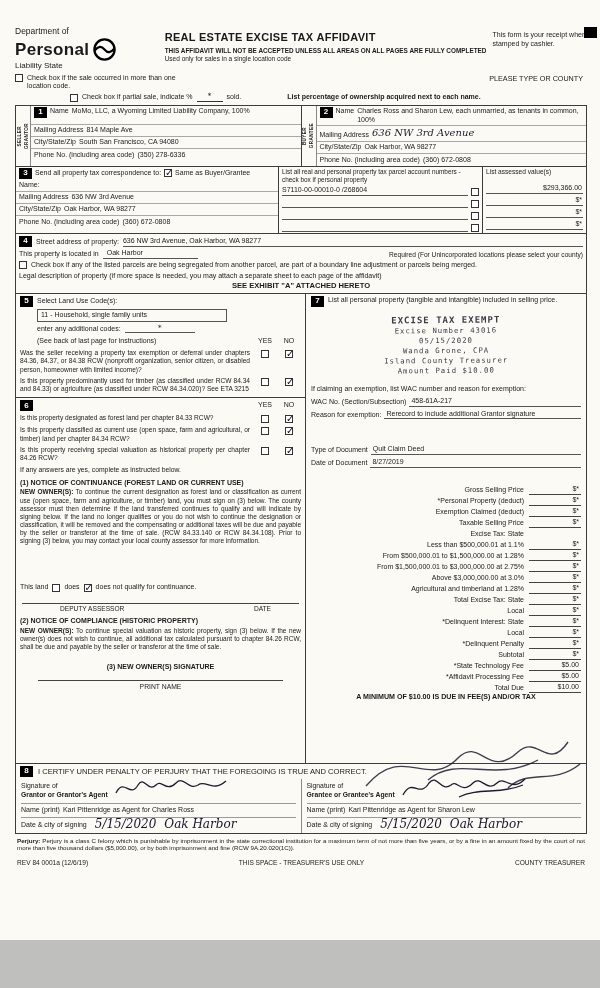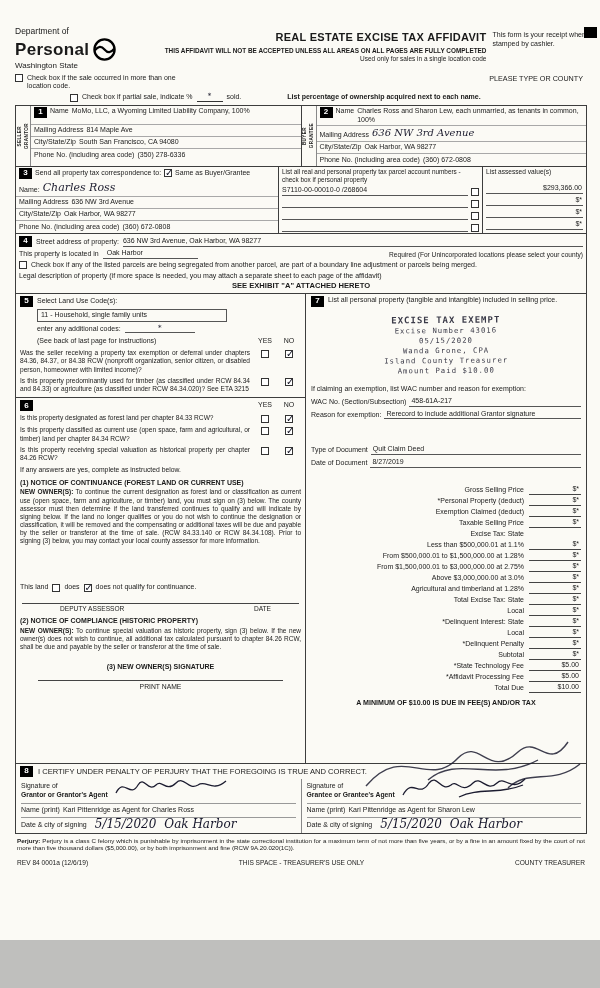--- a/index.html
+++ b/index.html
@@ -13,21 +13,21 @@
 .ul{border-bottom:1px solid #555;min-height:8px}
 .hand{font-family:"DejaVu Serif",serif;font-style:italic;color:#1c1c2e}
 .hand-lg{font-family:"DejaVu Serif",serif;font-style:italic;color:#15152a;font-size:12px;line-height:.9}
 
 .header{display:flex;gap:6px}
 .logoblk{width:152px}
 .dept-small{font-size:8.5px}
 .revrow{display:flex;align-items:center;gap:3px}
 .revname{font-size:17px;font-weight:bold;letter-spacing:.3px}
 .deptsub{font-size:8px;margin-top:-1px}
-.titleblk{flex:1;text-align:right}
+.titleblk{flex:1;text-align:left}
 .ftitle{font-size:11px;font-weight:bold;margin-top:5px;letter-spacing:.3px}
 .fchap{font-size:7.5px;margin-top:1px}
 .fwarn{font-size:6.4px;font-weight:bold;margin-top:2px;white-space:nowrap}
 .fsingle{font-size:6.5px}
 .receipt{width:100px;padding-top:5px;font-size:7px}
 .cornermark{position:absolute;right:3px;top:27px;width:13px;height:11px;background:#000}
 
 .chkrow1{display:flex;align-items:flex-start;gap:4px;margin-top:3px}
 .chk-text1{width:168px}
 .typeprint{margin-left:auto;font-size:7.2px;padding-right:4px}
@@ -98,21 +98,21 @@
 .stamp div{font-size:7.3px;line-height:1.35}
 .exnote{margin-top:8px}
 .fieldline{display:flex;gap:3px;align-items:flex-end;margin-top:3px}
 .fieldline .ul{flex:1;padding-left:2px}
 .gap1{margin-top:26px}
 .money{margin-top:16px}
 .mrow{display:flex;align-items:flex-end;justify-content:flex-end;gap:5px;min-height:11px}
 .mlabel{text-align:right}
 .mval{width:52px;border-bottom:1px solid #444;text-align:right;padding-right:2px;flex:none}
 .mval.noul{border-bottom:none}
-.minnote{font-weight:bold;text-align:center;margin-top:6px;font-size:7.1px}
+.minnote{font-weight:bold;text-align:center;margin-top:0;font-size:7.1px}
 .seeinstr{font-weight:bold;text-align:center;margin-top:2px;font-size:7.1px}
 
 .sec8{border-top:none;position:relative}
 .s8head{display:flex;align-items:center;gap:5px;padding:2px 4px;font-size:7.6px}
 .s8cols{display:flex}
 .s8col{flex:1;padding:0 5px 3px;min-width:0}
 .s8col+.s8col{border-left:1px solid #888}
 .sigrow{display:flex;align-items:center;min-height:24px}
 .siglabel{font-size:6.8px;line-height:1.25;flex:none}
 .sigsvg{margin-left:4px;margin-top:-6px}
@@ -133,21 +133,21 @@
   <div class="header">
     <div class="logoblk">
       <div class="dept-small">Department of</div>
       <div class="revrow">
         <span class="revname">Personal</span>
         <svg width="25" height="25" viewBox="0 0 26 26">
           <circle cx="13" cy="13" r="10.5" fill="none" stroke="#000" stroke-width="2.4"></circle>
           <path d="M3 14 q5 -7 10 -1 t10 -1" fill="none" stroke="#000" stroke-width="2.2"></path>
         </svg>
       </div>
-      <div class="deptsub">Washington State</div>
+      <div class="deptsub">Liability State</div>
     </div>
     <div class="titleblk">
       <div class="ftitle">REAL ESTATE EXCISE TAX AFFIDAVIT</div>
       <div class="fwarn">THIS AFFIDAVIT WILL NOT BE ACCEPTED UNLESS ALL AREAS ON ALL PAGES ARE FULLY COMPLETED</div>
       <div class="fsingle">Used only for sales in a single location code</div>
     </div>
     <div class="receipt">This form is your receipt when stamped by cashier.</div>
   </div>
   <div class="cornermark"></div>
 
@@ -220,21 +220,20 @@
   <div class="sec3 boxed">
     <div class="s3left">
       <div class="s3r1">
         <span class="numbox">3</span>
         <span>Send all property tax correspondence to:</span>
         <span class="cb checked"></span>
         <span class="bold">Same as Buyer/Grantee</span>
       </div>
       <div class="frow">
         <span class="flabel">Name:</span>
-        <span class="fval hand" style="font-size:11px">Charles Ross</span>
       </div>
       <div class="frow">
         <span class="flabel">Mailing Address</span>
         <span class="fval">636 NW 3rd Avenue</span>
       </div>
       <div class="frow">
         <span class="flabel">City/State/Zip</span>
         <span class="fval">Oak Harbor, WA  98277</span>
       </div>
       <div class="frow">

